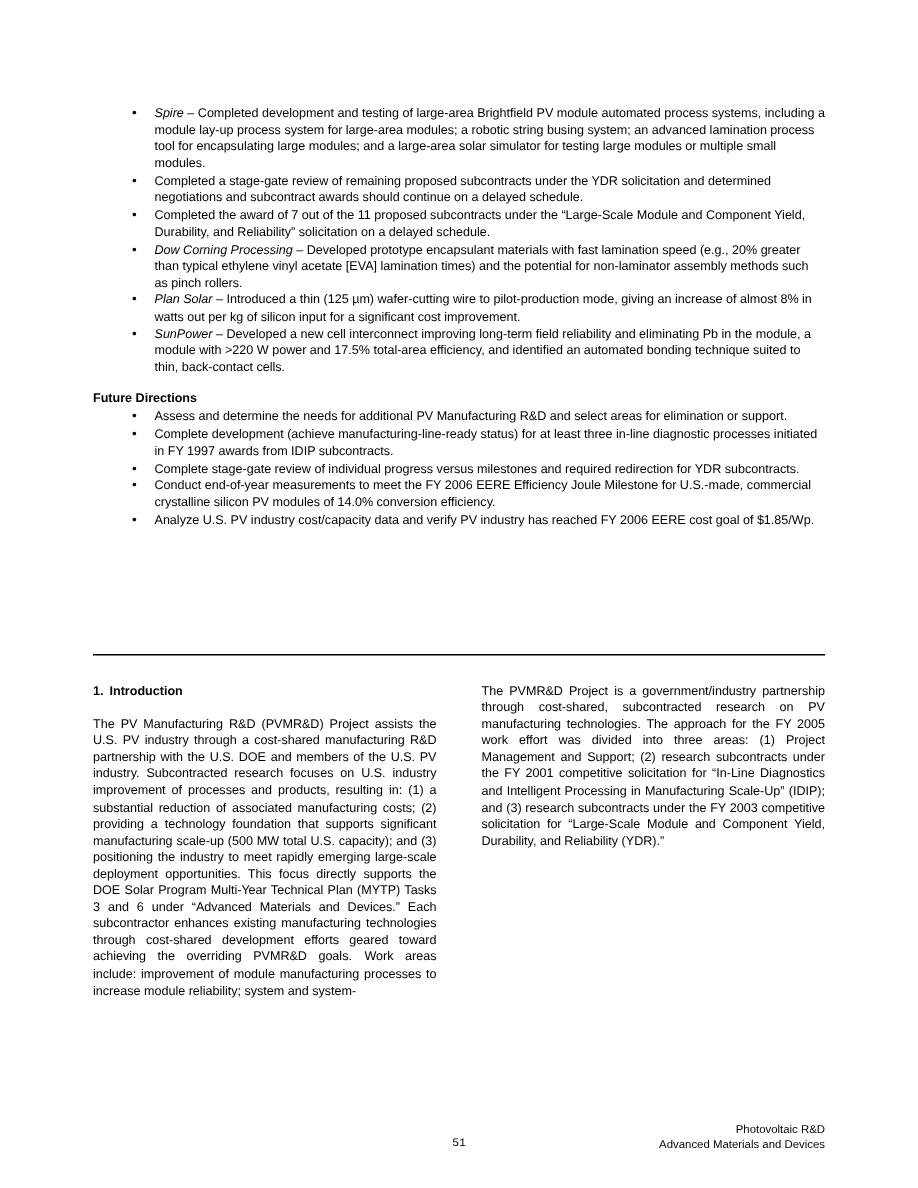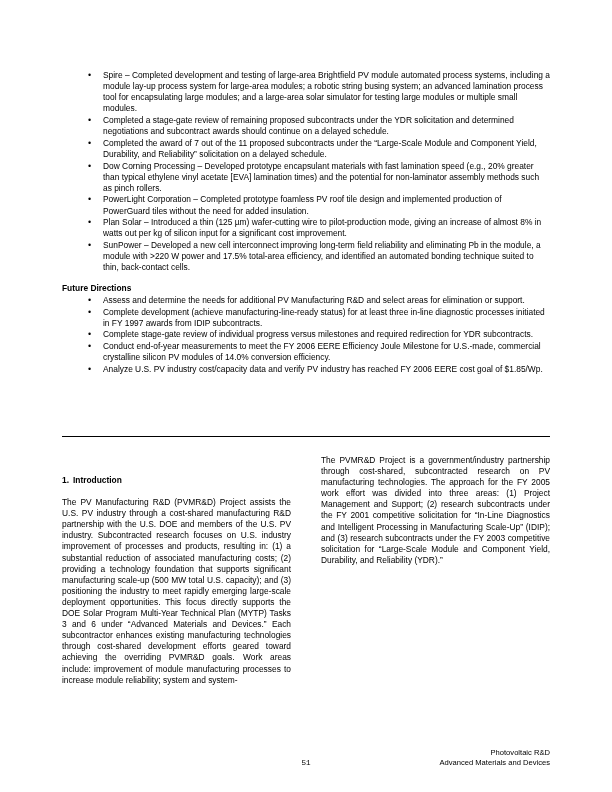--- a/index.html
+++ b/index.html
@@ -42,21 +42,21 @@
     margin: 0 0 0.6px 0;
   }
   ul.bullets > li::before {
     content: "\2022";
     position: absolute;
     left: 26px;
     top: 0;
     font-size: 9px;
     line-height: 11.1px;
   }
-  .co { }
+  .co { font-style: italic; }
 
   h2.section-heading {
     font-size: 8.4px;
     font-weight: bold;
     line-height: 11.1px;
     margin: 9.5px 0 1px 0;
     padding: 0;
   }
 
   
@@ -75,21 +75,21 @@
     left: 62px;
     top: 455px;
     width: 488px;
     height: 290px;
   }
   .col {
     position: absolute;
     top: 0;
     width: 229px;
   }
-  .col-left  { left: 0; margin-top: 20px; }
+  .col-left  { left: 0; }
   .col-right { left: 259px; }
 
   h3.col-heading {
     font-size: 8.4px;
     font-weight: bold;
     line-height: 11.1px;
     margin: 0 0 11px 0;
     padding: 0;
     text-align: left;
   }
@@ -149,23 +149,20 @@
       <li>
         <span class="co"></span><span></span><span>Completed a stage-gate review of remaining proposed subcontracts under the YDR solicitation and determined negotiations and subcontract awards should continue on a delayed schedule.</span>
       </li>
       <li>
         <span class="co"></span><span></span><span>Completed the award of 7 out of the 11 proposed subcontracts under the “Large-Scale Module and Component Yield, Durability, and Reliability” solicitation on a delayed schedule.</span>
       </li>
       <li>
         <span class="co">Dow Corning Processing</span><span> – </span><span>Developed prototype encapsulant materials with fast lamination speed (e.g., 20% greater than typical ethylene vinyl acetate [EVA] lamination times) and the potential for non-laminator assembly methods such as pinch rollers.</span>
       </li>
       <li>
-        <span class="co">PowerLight Corporation</span><span> – </span><span>Completed prototype foamless PV roof tile design and implemented production of PowerGuard tiles without the need for added insulation.</span>
-      </li>
-      <li>
         <span class="co">Plan Solar</span><span> – </span><span>Introduced a thin (125 µm) wafer-cutting wire to pilot-production mode, giving an increase of almost 8% in watts out per kg of silicon input for a significant cost improvement.</span>
       </li>
       <li>
         <span class="co">SunPower</span><span> – </span><span>Developed a new cell interconnect improving long-term field reliability and eliminating Pb in the module, a module with &gt;220 W power and 17.5% total-area efficiency, and identified an automated bonding technique suited to thin, back-contact cells.</span>
       </li>
     </ul>
 
     <h2 class="section-heading">Future Directions</h2>
 
     <ul class="bullets">

